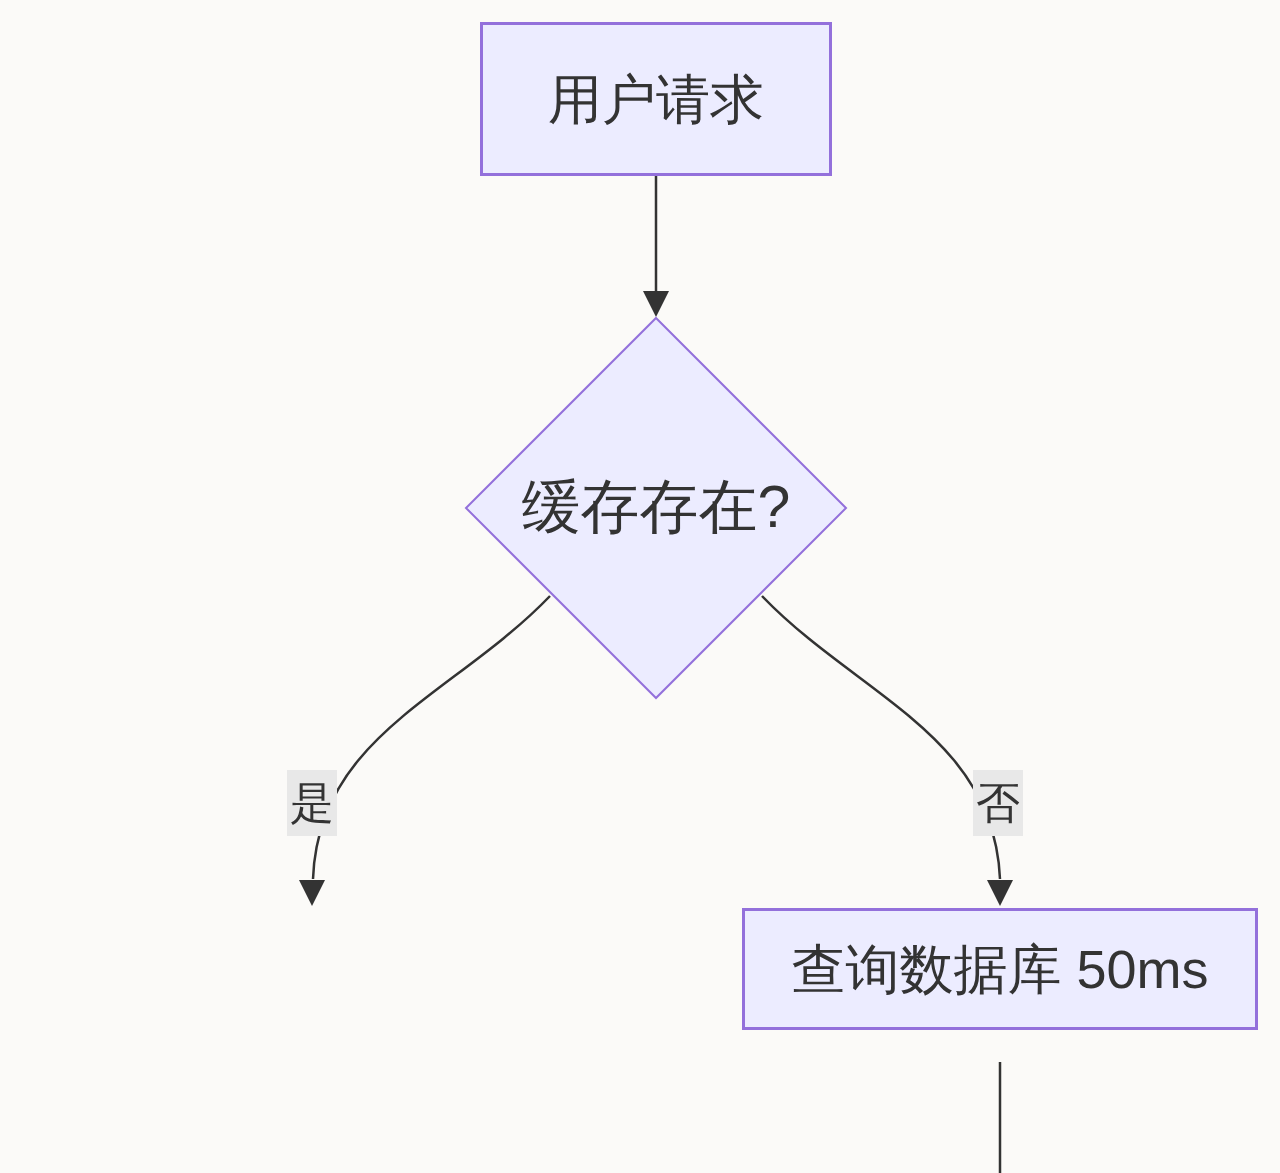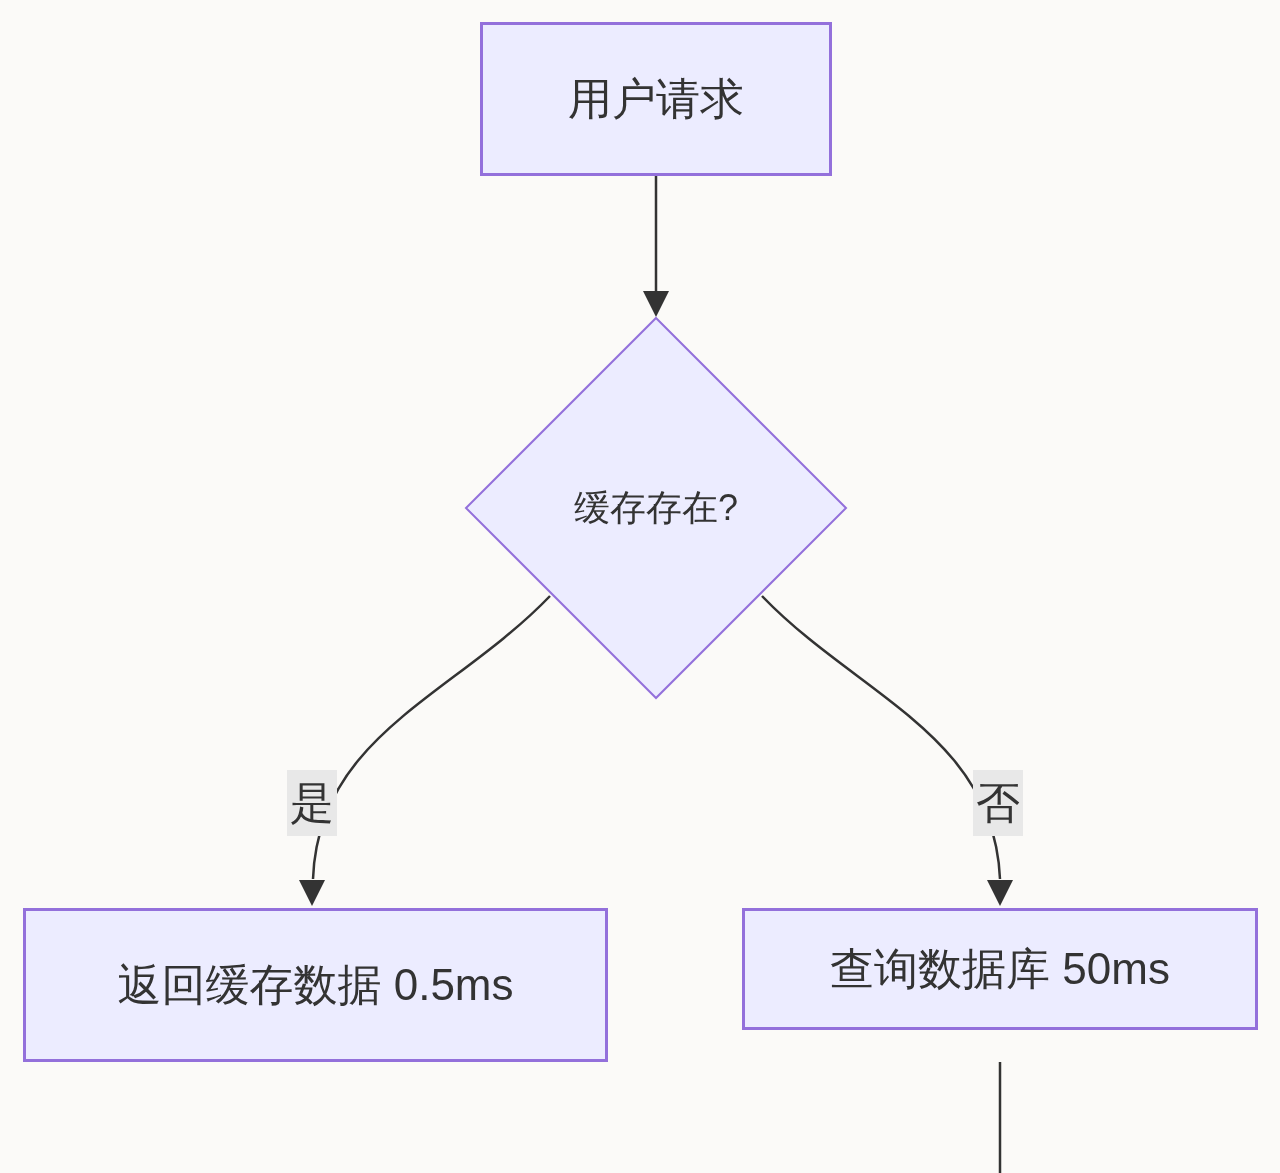--- a/index.html
+++ b/index.html
@@ -44,37 +44,37 @@
     stroke-width: 2;
   }
   .node {
     position: absolute;
     background: var(--node-fill);
     border: 3px solid var(--node-border);
     display: flex;
     align-items: center;
     justify-content: center;
     color: var(--text);
-    font-size: 44px;
+    font-size: 54px;
     line-height: 1.2;
     white-space: nowrap;
     text-align: center;
   }
   .node-start    { left: 480px; top: 22px;  width: 352px; height: 154px; }
   .node-cache-hit{ left: 23px;  top: 908px; width: 585px; height: 154px; }
   .node-db-query { left: 742px; top: 908px; width: 516px; height: 122px; }
   .decision-label {
     position: absolute;
     left: 466px; top: 318px;
     width: 380px; height: 380px;
     display: flex;
     align-items: center;
     justify-content: center;
     color: var(--text);
-    font-size: 36px;
+    font-size: 59px;
     white-space: nowrap;
     pointer-events: none;
   }
   .edge-label {
     position: absolute;
     transform: translate(-50%, -50%);
     background: var(--edge-label-bg);
     color: var(--text);
     font-size: 44px;
     line-height: 1;
@@ -102,23 +102,20 @@
 
     <path class="edge-path" d="M1000,1062 L1000,1173"></path>
 
     <polygon class="diamond-shape" points="656,318 846,508 656,698 466,508"></polygon>
   </svg>
 
   <div class="node node-start">
     <span>用户请求</span>
   </div>
 
-  <div class="node node-cache-hit">
-    <span>返回缓存数据 0.5ms</span>
-  </div>
 
   <div class="node node-db-query">
     <span>查询数据库 50ms</span>
   </div>
 
   <div class="decision-label">
     <span>缓存存在?</span>
   </div>
 
   <div class="edge-label edge-label-yes">是</div>

